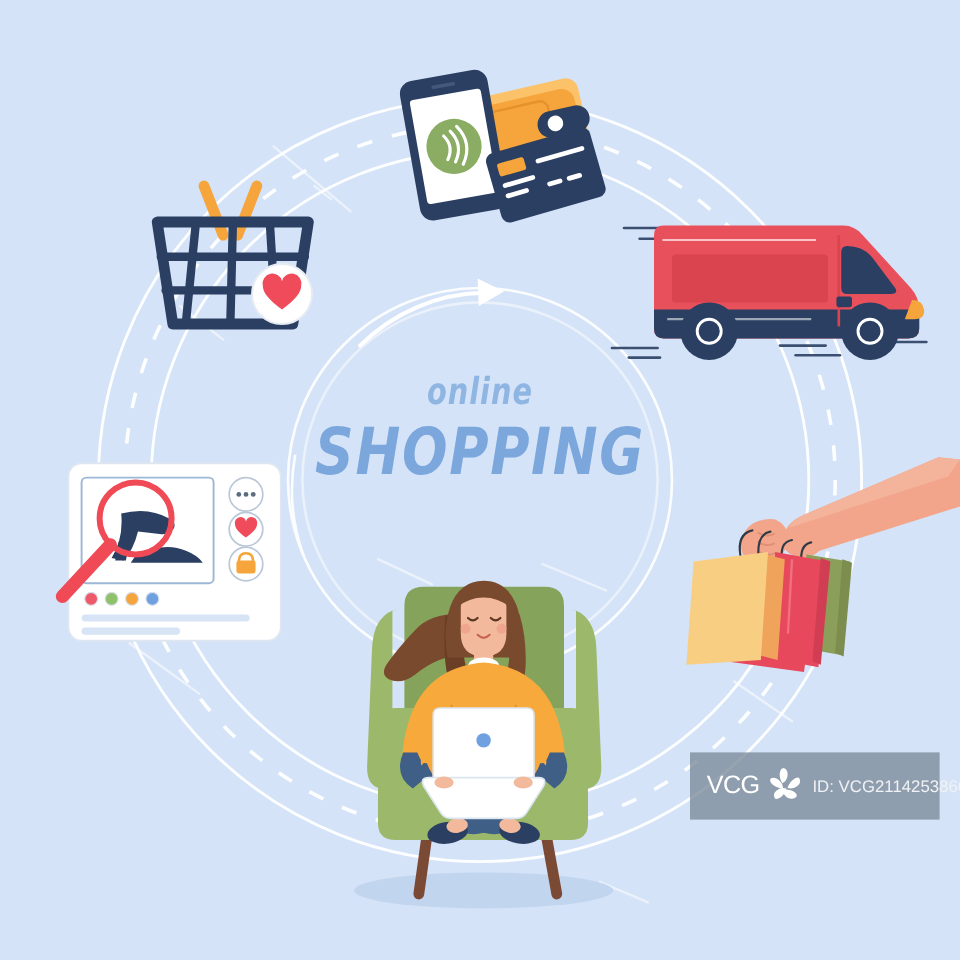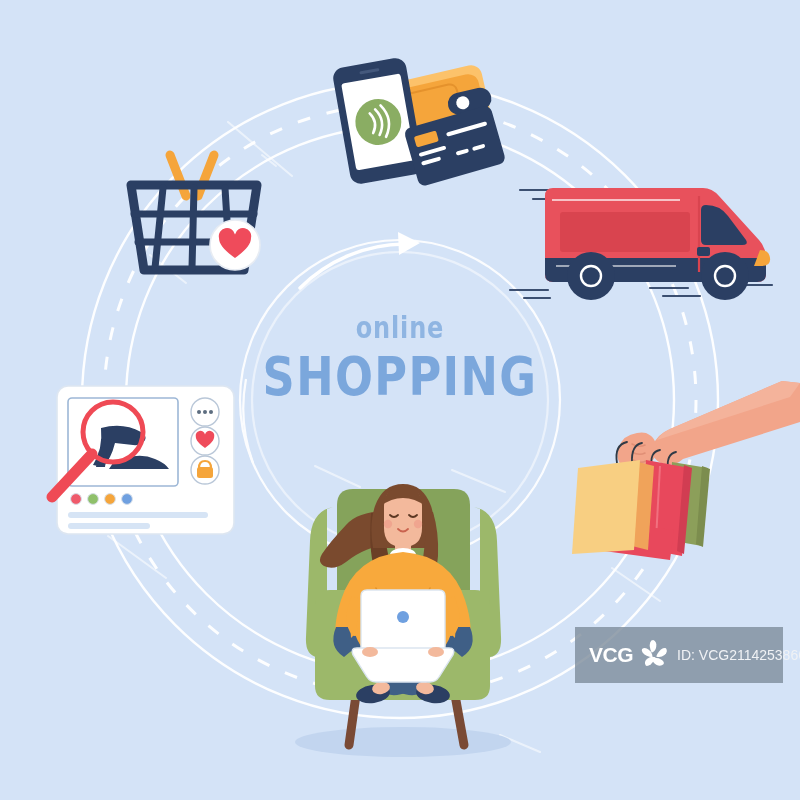--- a/index.html
+++ b/index.html
@@ -19,20 +19,21 @@
   svg{display:block;overflow:visible;}
   #scene{position:absolute;left:0;top:0;width:800px;height:800px;}
 
   
   #wordmark{
     position:absolute;
     left:250px;top:312px;
     width:300px;
     text-align:center;
     pointer-events:none;
+    font-style:italic;
   }
   #wordmark .small{
     font-family:"DejaVu Sans Condensed","Liberation Sans",sans-serif;
     font-weight:700;
     font-size:31px;
     letter-spacing:1px;
     color:#8fb5e2;
     line-height:1;
     transform:scaleX(.86);
   }
@@ -53,21 +54,21 @@
     left:575px;top:627px;
     width:208px;height:56px;
     background:rgba(125,140,155,0.80);
     display:flex;align-items:center;
     padding-left:14px;
     box-sizing:border-box;
     gap:6px;
   }
   #watermark .vcg{
     font-family:"Liberation Sans",sans-serif;
-    font-weight:bold;font-size:21px;color:#ffffff;
+    font-weight:normal;font-size:21px;color:#ffffff;
     letter-spacing:-0.5px;
   }
   #watermark .wid{
     font-family:"Liberation Sans",sans-serif;
     font-size:14px;color:#f0f2f5;
     letter-spacing:0px;
     white-space:nowrap;
   }
   #watermark .petal{width:30px;height:34px;flex:0 0 auto;margin:0 2px 0 0;}
 </style>

